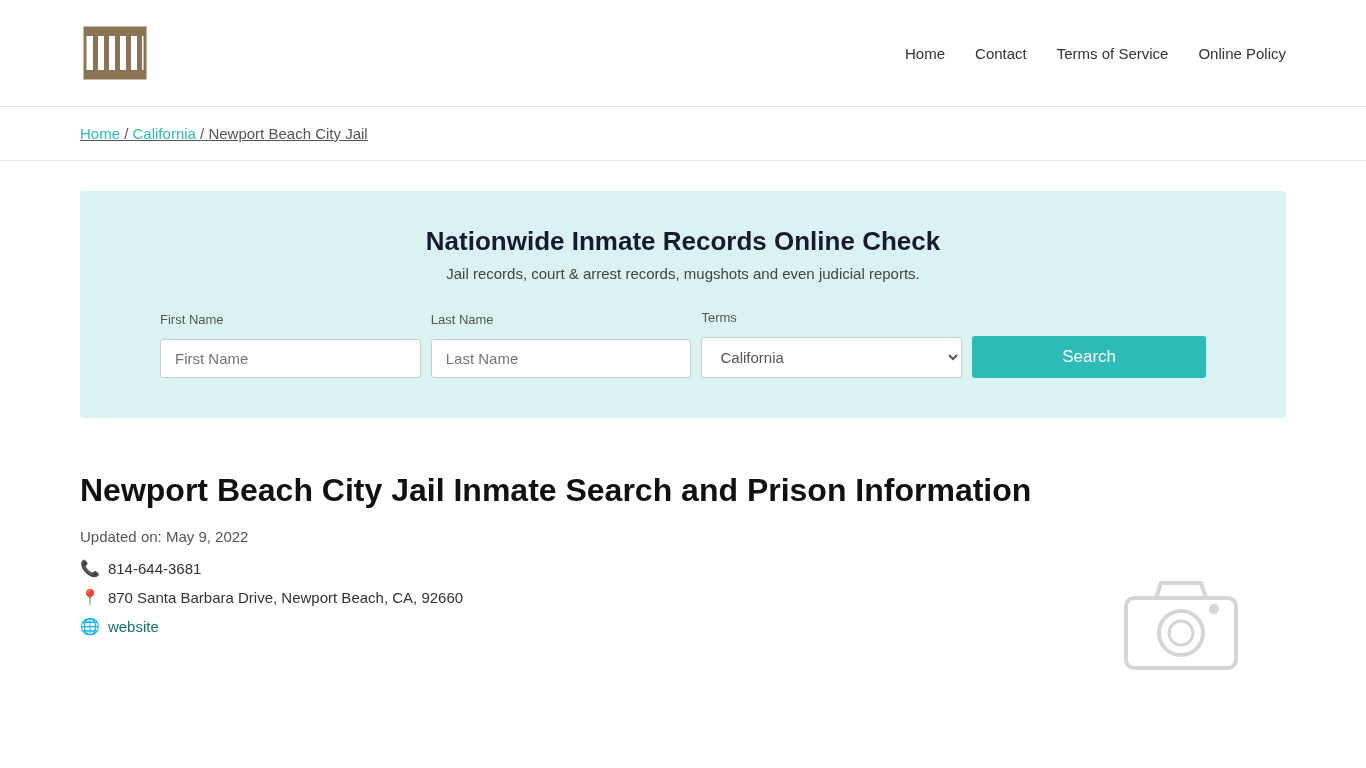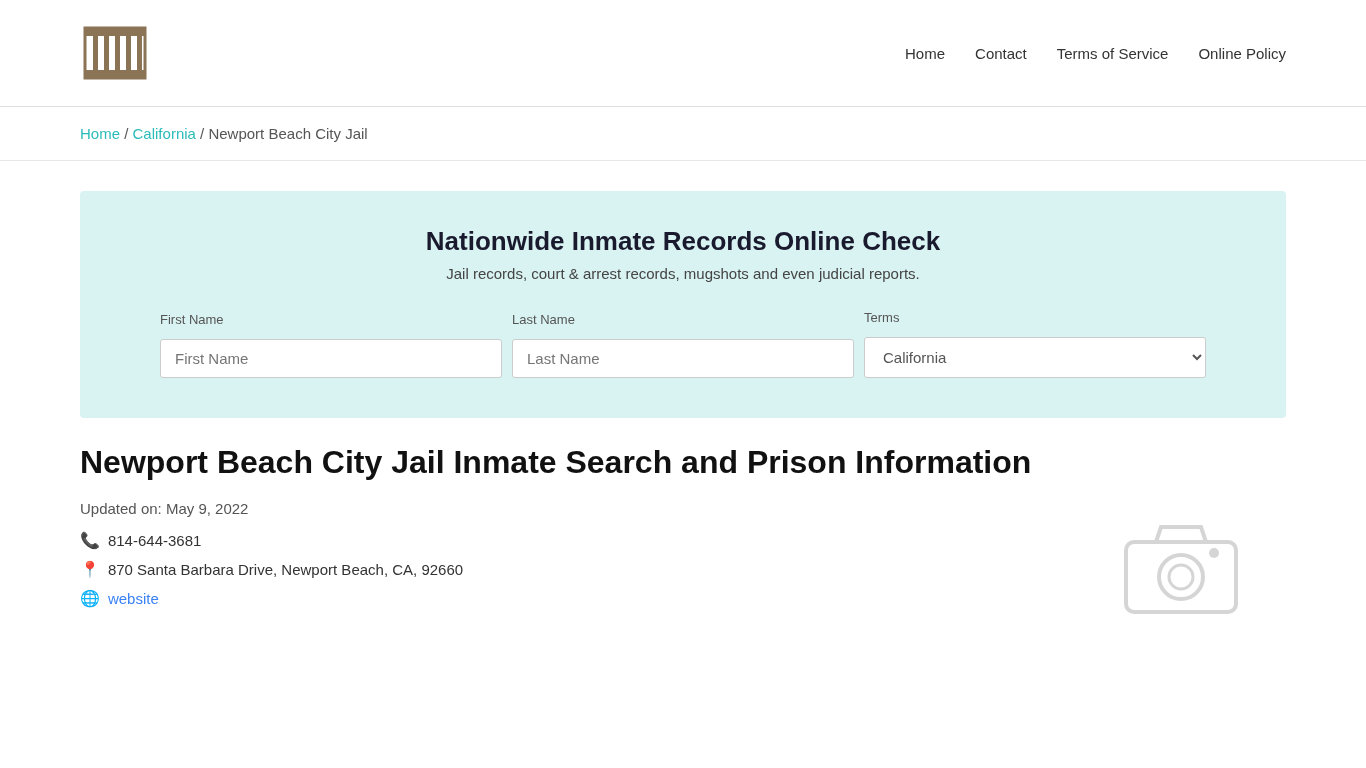--- a/index.html
+++ b/index.html
@@ -31,20 +31,21 @@
       color: #333;
       font-size: 15px;
     }
 
     
     .breadcrumb {
       padding: 18px 80px;
       font-size: 15px;
       color: #555;
       border-bottom: 1px solid #e8e8e8;
+      text-decoration: underline;
     }
     .breadcrumb a {
       color: #2bbcb8;
       text-decoration: none;
     }
     .breadcrumb span { color: #555; }
 
     
     .search-banner {
       background: #d9f2f2;
@@ -106,21 +107,21 @@
       border-radius: 3px;
       cursor: pointer;
       flex: 0.8;
       min-width: 160px;
       height: 42px;
       align-self: flex-end;
     }
 
     
     .main-content {
-      padding: 24px 80px;
+      padding: 52px 80px;
     }
     .page-title {
       font-size: 32px;
       font-weight: bold;
       color: #111;
       margin-bottom: 16px;
       line-height: 1.3;
     }
     .updated-date {
       font-size: 15px;
@@ -133,21 +134,21 @@
       gap: 8px;
       font-size: 15px;
       color: #333;
       margin-bottom: 10px;
     }
     .info-icon {
       font-size: 16px;
       color: #333;
     }
     .info-row a {
-      color: #3b82f6;
+      color: #0f766e;
       text-decoration: none;
     }
 
     
     .camera-placeholder {
       position: absolute;
       right: 120px;
       bottom: 20px;
       width: 130px;
       height: 110px;
@@ -222,20 +223,21 @@
         <option value="connecticut">Connecticut</option>
         <option value="florida">Florida</option>
         <option value="georgia">Georgia</option>
         <option value="hawaii">Hawaii</option>
         <option value="idaho">Idaho</option>
         <option value="illinois">Illinois</option>
         <option value="new-york">New York</option>
         <option value="texas">Texas</option>
       </select>
     </div>
+    <button class="search-btn">Search</button>
   </div>
 </div>
 
 <div class="main-content content-area">
   <h1 class="page-title">Newport Beach City Jail Inmate Search and Prison Information</h1>
   <p class="updated-date">Updated on: May 9, 2022</p>
 
   <div class="info-row">
     <span class="info-icon">📞</span>
     <span>814-644-3681</span>

